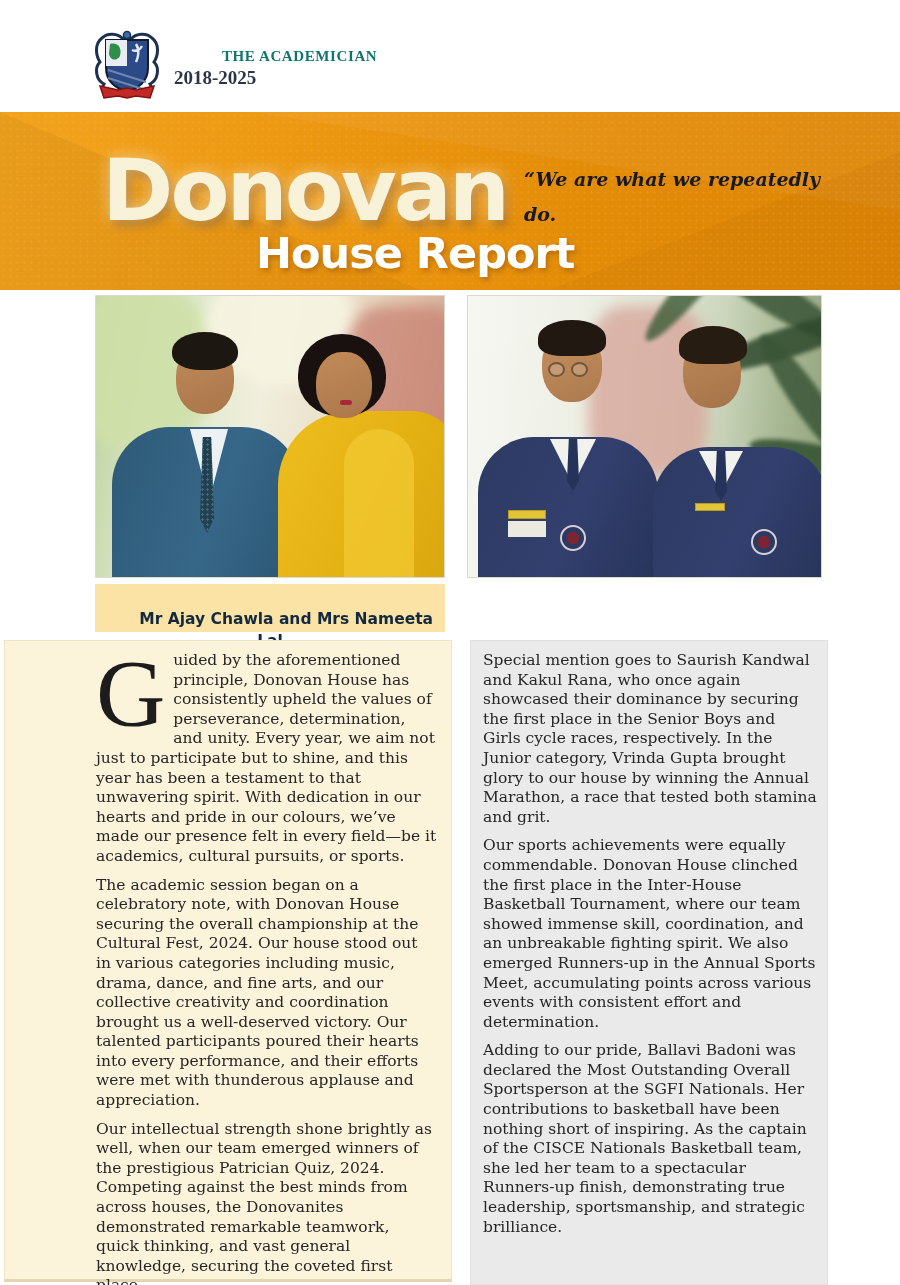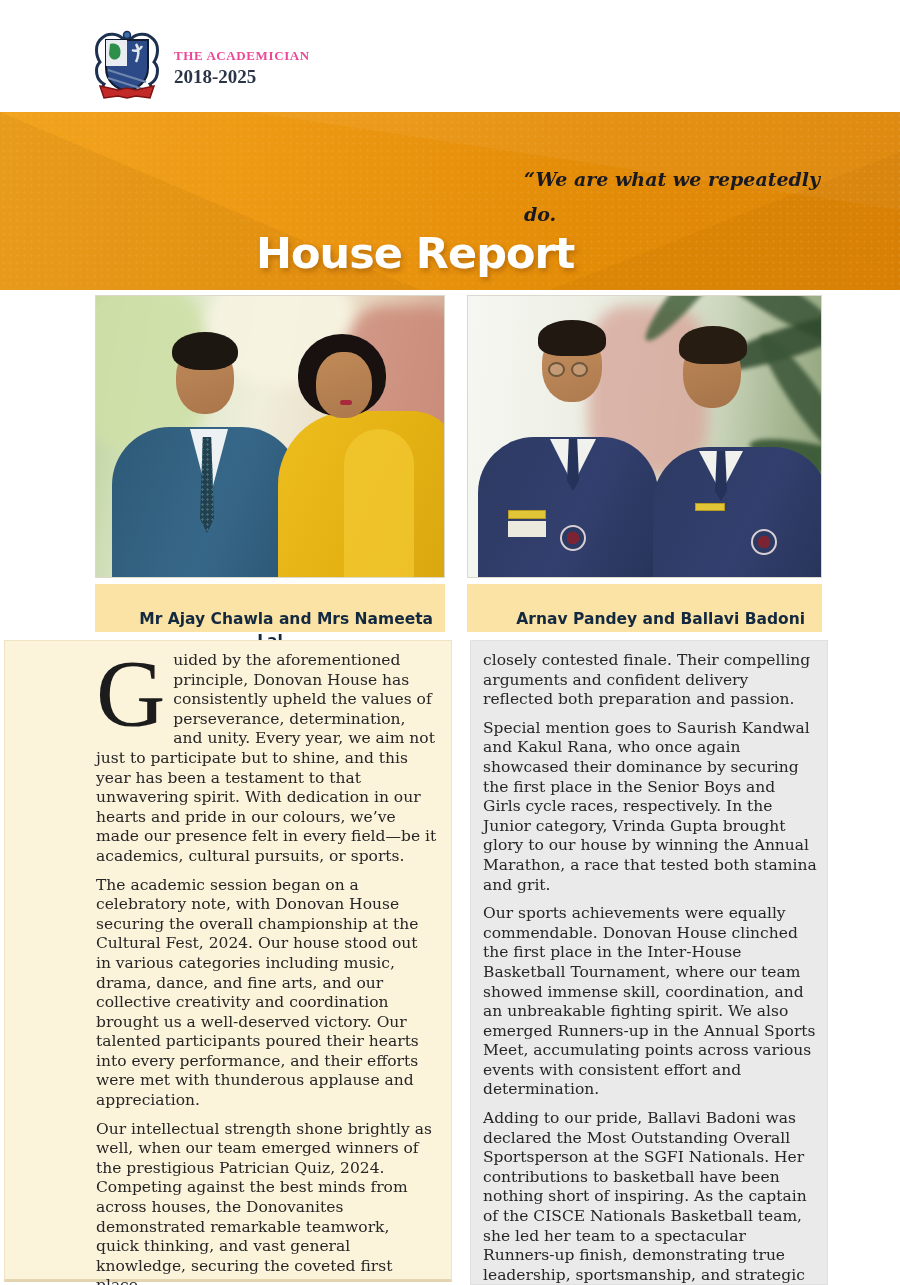--- a/index.html
+++ b/index.html
@@ -5,22 +5,22 @@
   * { margin:0; padding:0; box-sizing:border-box; }
   html,body { background:#ffffff; }
   body { width:900px; height:1285px; position:relative; overflow:hidden;
          font-family:"DejaVu Serif","Liberation Serif",serif; }
   .page { position:absolute; inset:0; width:900px; height:1285px; background:#fff; }
 
   
   .masthead { position:absolute; left:0; top:0; width:900px; height:112px; background:#fff; }
   .crest { position:absolute; left:92px; top:30px; width:70px; height:74px; }
   .masthead-text { position:absolute; left:174px; top:48px; color:#2b3547; }
-  .masthead-title { font-family:"Liberation Serif","DejaVu Serif",serif; font-size:13px;
-                    font-weight:600; letter-spacing:0.6px; color:#ec4899; }
+  .masthead-title { font-family:"Liberation Serif","DejaVu Serif",serif; font-size:15px;
+                    font-weight:600; letter-spacing:0.6px; color:#0f766e;margin-left:48px; }
   .masthead-years { font-family:"Liberation Serif","DejaVu Serif",serif; font-size:19px;
                     font-weight:700; color:#2b3547; margin-top:2px; }
 
   
   .banner { position:absolute; left:0; top:112px; width:900px; height:178px; overflow:hidden;
             background:linear-gradient(100deg,#F2A41F 0%,#EC9712 35%,#E38C08 65%,#DD8406 100%); }
   .facet { position:absolute; }
   .facet-1 { left:0; top:0; width:420px; height:178px;
              background:rgba(150,85,0,0.10);
              clip-path:polygon(0 0,100% 100%,0 100%); }
@@ -155,20 +155,21 @@
       <div class="masthead-title">THE ACADEMICIAN</div>
       <div class="masthead-years">2018-2025</div>
     </div>
   </header>
 
   <section class="banner">
     <div class="facet facet-1"></div>
     <div class="facet facet-2"></div>
     <div class="facet facet-3"></div>
     <div class="dots"></div>
+    <h1 class="house-name">Donovan</h1>
     <h2 class="banner-subtitle">House Report</h2>
     <div class="banner-quote">
       <span>“We are what we repeatedly do.</span><br>
       
     </div>
   </section>
 
   <figure class="figure fig-left">
     <div class="photo">
       <div class="ab ph1-bg"></div>
@@ -212,37 +213,32 @@
       <div class="ab glass glass-l"></div>
       <div class="ab glass glass-r"></div>
       <div class="ab girl-blazer"></div>
       <div class="ab girl-collar"></div>
       <div class="ab girl-tie"></div>
       <div class="ab girl-badge"></div>
       <div class="ab girl-crest"></div>
       <div class="ab girl-head"></div>
       <div class="ab girl-hair"></div>
     </div>
-    <figcaption class="caption">
-      <span>Arnav Pandey and Ballavi Badoni</span><br>
-      <span>(House  Captains)</span>
-    </figcaption>
   </figure>
 
   <section class="panel panel-left">
     <div class="col-text col-text-left">
       <p class="para"><span class="dropcap">G</span><span>uided by the aforementioned principle, Donovan House has consistently upheld the values of perseverance, determination, and unity. Every year, we aim not just to participate but to shine, and this year has been a testament to that unwavering spirit. With dedication in our hearts and pride in our colours, we’ve made our presence felt in every field—be it academics, cultural pursuits, or sports.</span></p>
       <p class="para">The academic session began on a celebratory note, with Donovan House securing the overall championship at the Cultural Fest, 2024. Our house stood out in various categories including music, drama, dance, and fine arts, and our collective creativity and coordination brought us a well-deserved victory. Our talented participants poured their hearts into every performance, and their efforts were met with thunderous applause and appreciation.</p>
       <p class="para">Our intellectual strength shone brightly as well, when our team emerged winners of the prestigious Patrician Quiz, 2024. Competing against the best minds from across houses, the Donovanites demonstrated remarkable teamwork, quick thinking, and vast general knowledge, securing the coveted first place.</p>
 
     </div>
   </section>
 
   <section class="panel panel-right">
     <div class="col-text col-text-right">
-      <p class="para">closely contested finale. Their compelling arguments and confident delivery reflected both preparation and passion.</p>
       <p class="para">Special mention goes to Saurish Kandwal and Kakul Rana, who once again showcased their dominance by securing the first place in the Senior Boys and Girls cycle races, respectively. In the Junior category, Vrinda Gupta brought glory to our house by winning the Annual Marathon, a race that tested both stamina and grit.</p>
       <p class="para">Our sports achievements were equally commendable. Donovan House clinched the first place in the Inter-House Basketball Tournament, where our team showed immense skill, coordination, and an unbreakable fighting spirit. We also emerged Runners-up in the Annual Sports Meet, accumulating points across various events with consistent effort and determination.</p>
       <p class="para">Adding to our pride, Ballavi Badoni was declared the Most Outstanding Overall Sportsperson at the SGFI Nationals. Her contributions to basketball have been nothing short of inspiring. As the captain of the CISCE Nationals Basketball team, she led her team to a spectacular Runners-up finish, demonstrating true leadership, sportsmanship, and strategic brilliance.</p>
     </div>
   </section>
 
 </div>
 
 </body></html>

